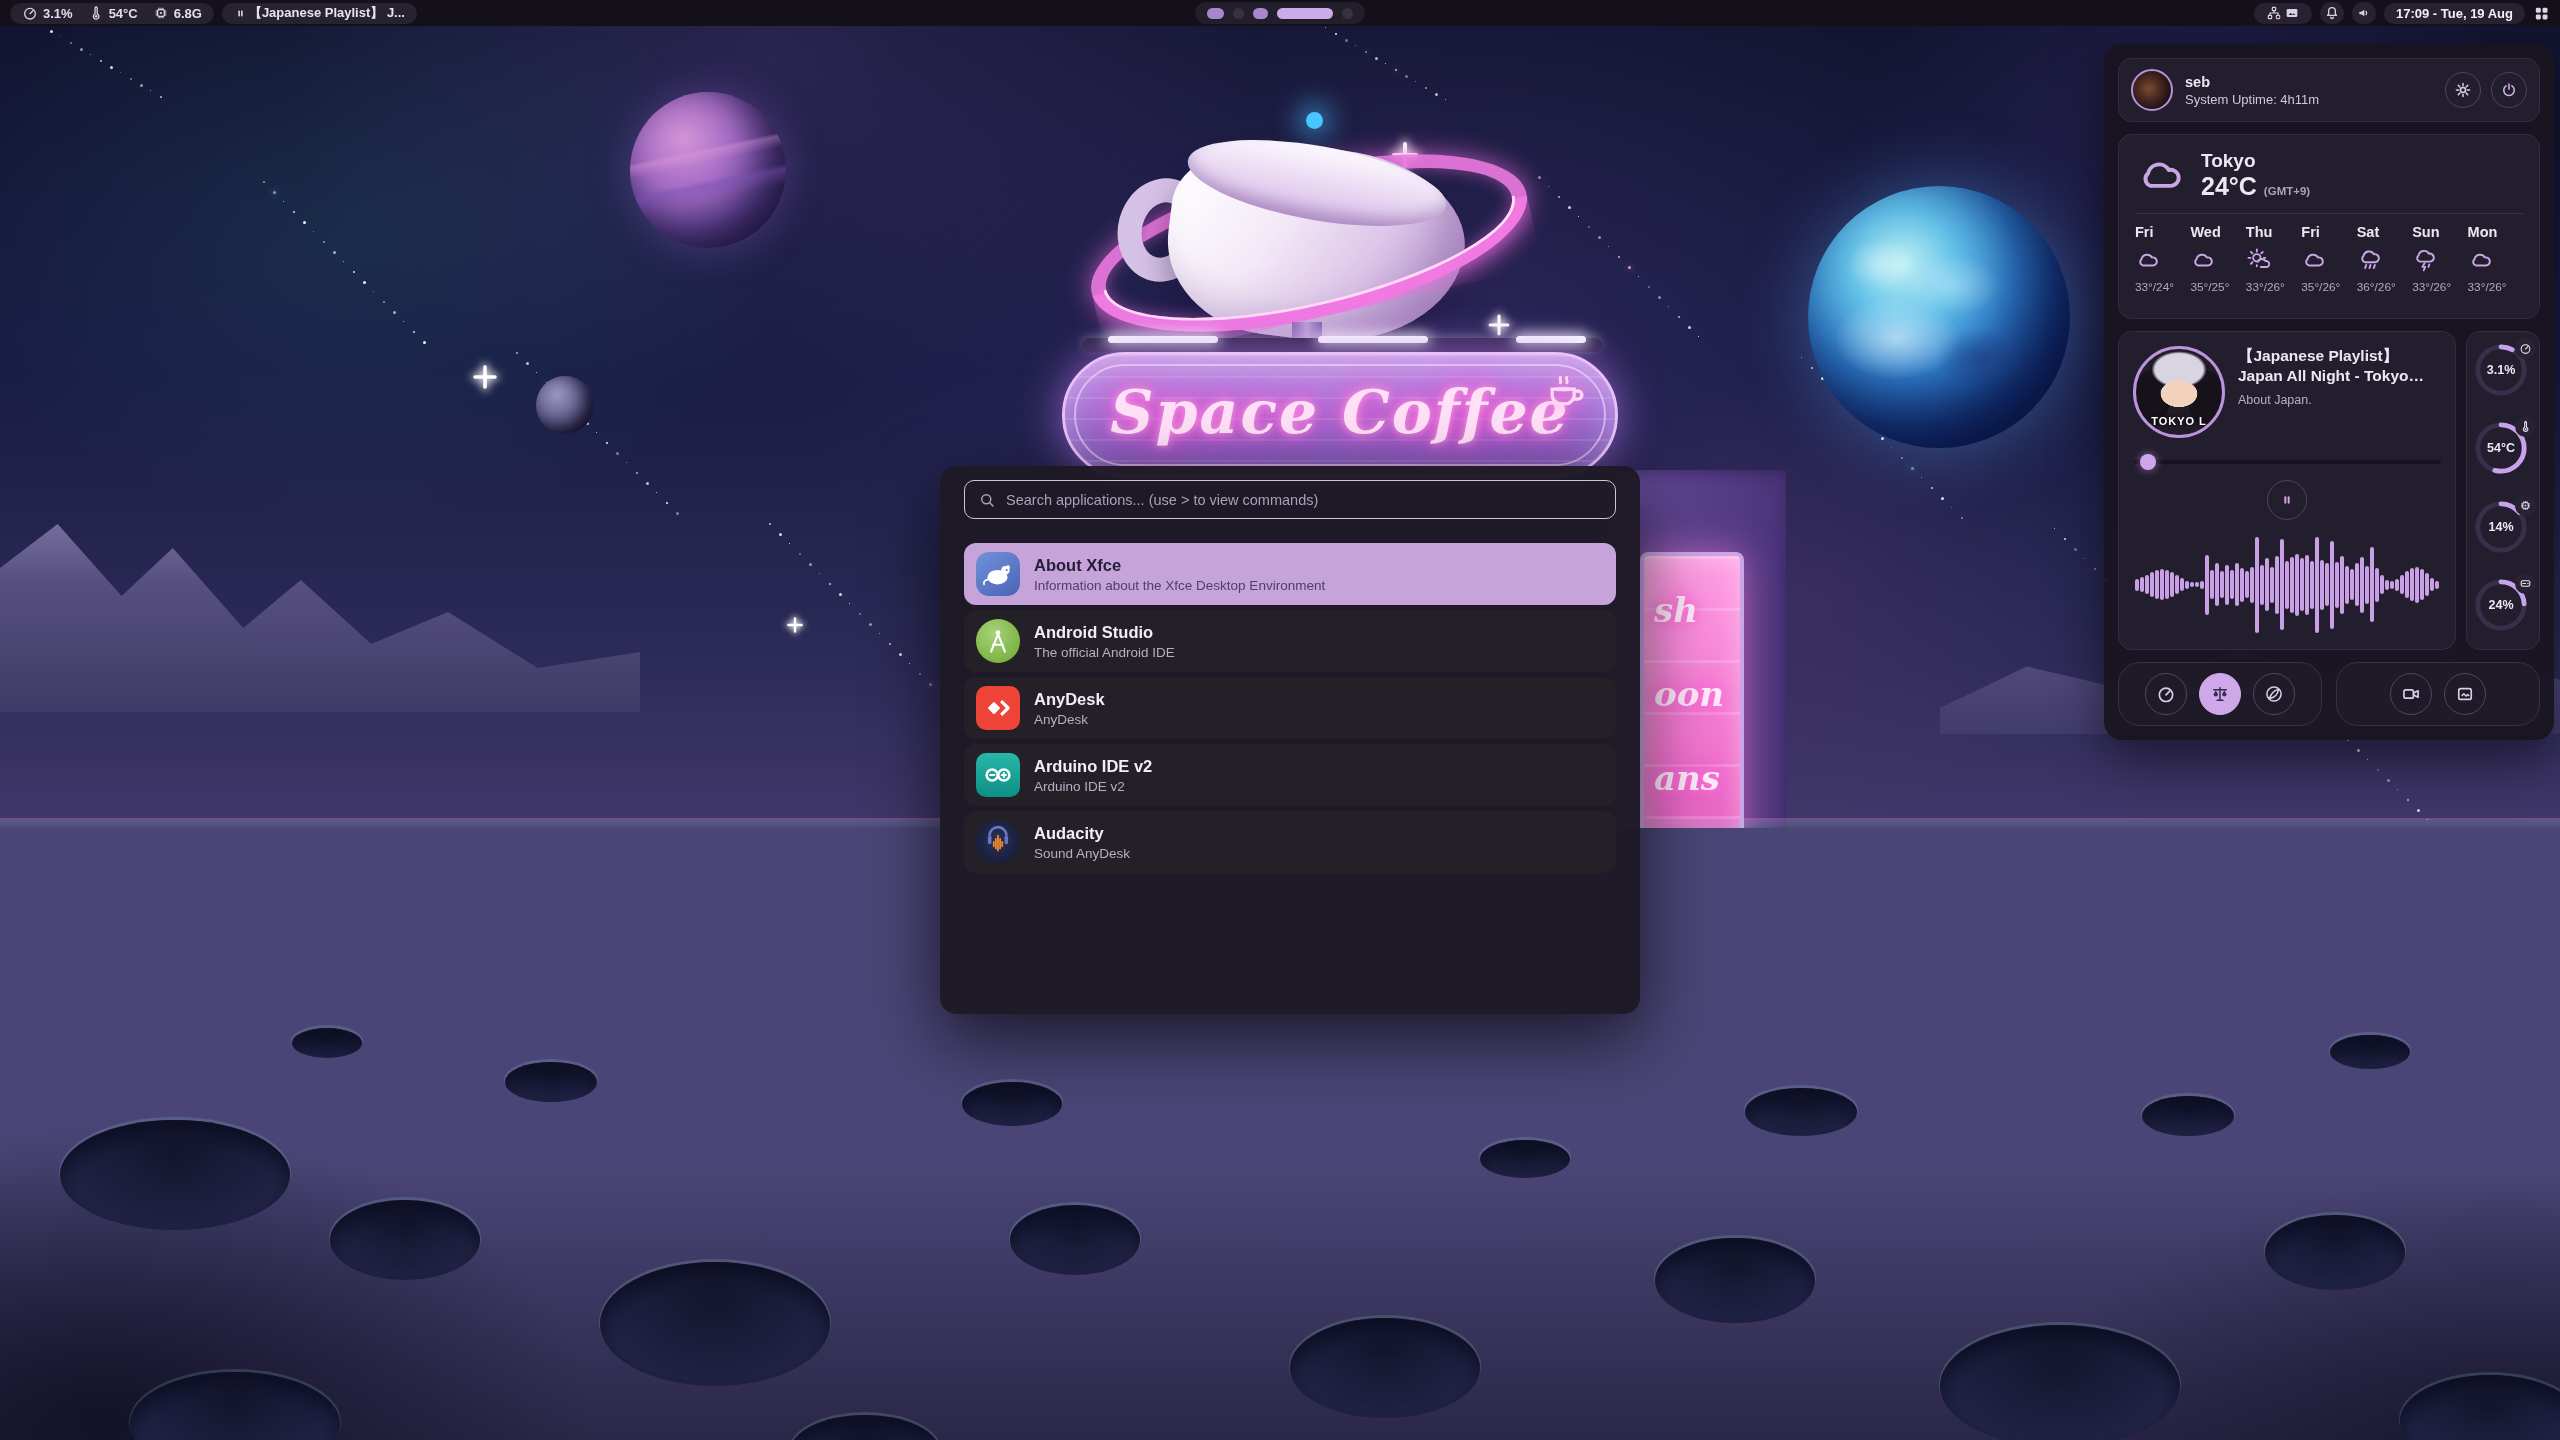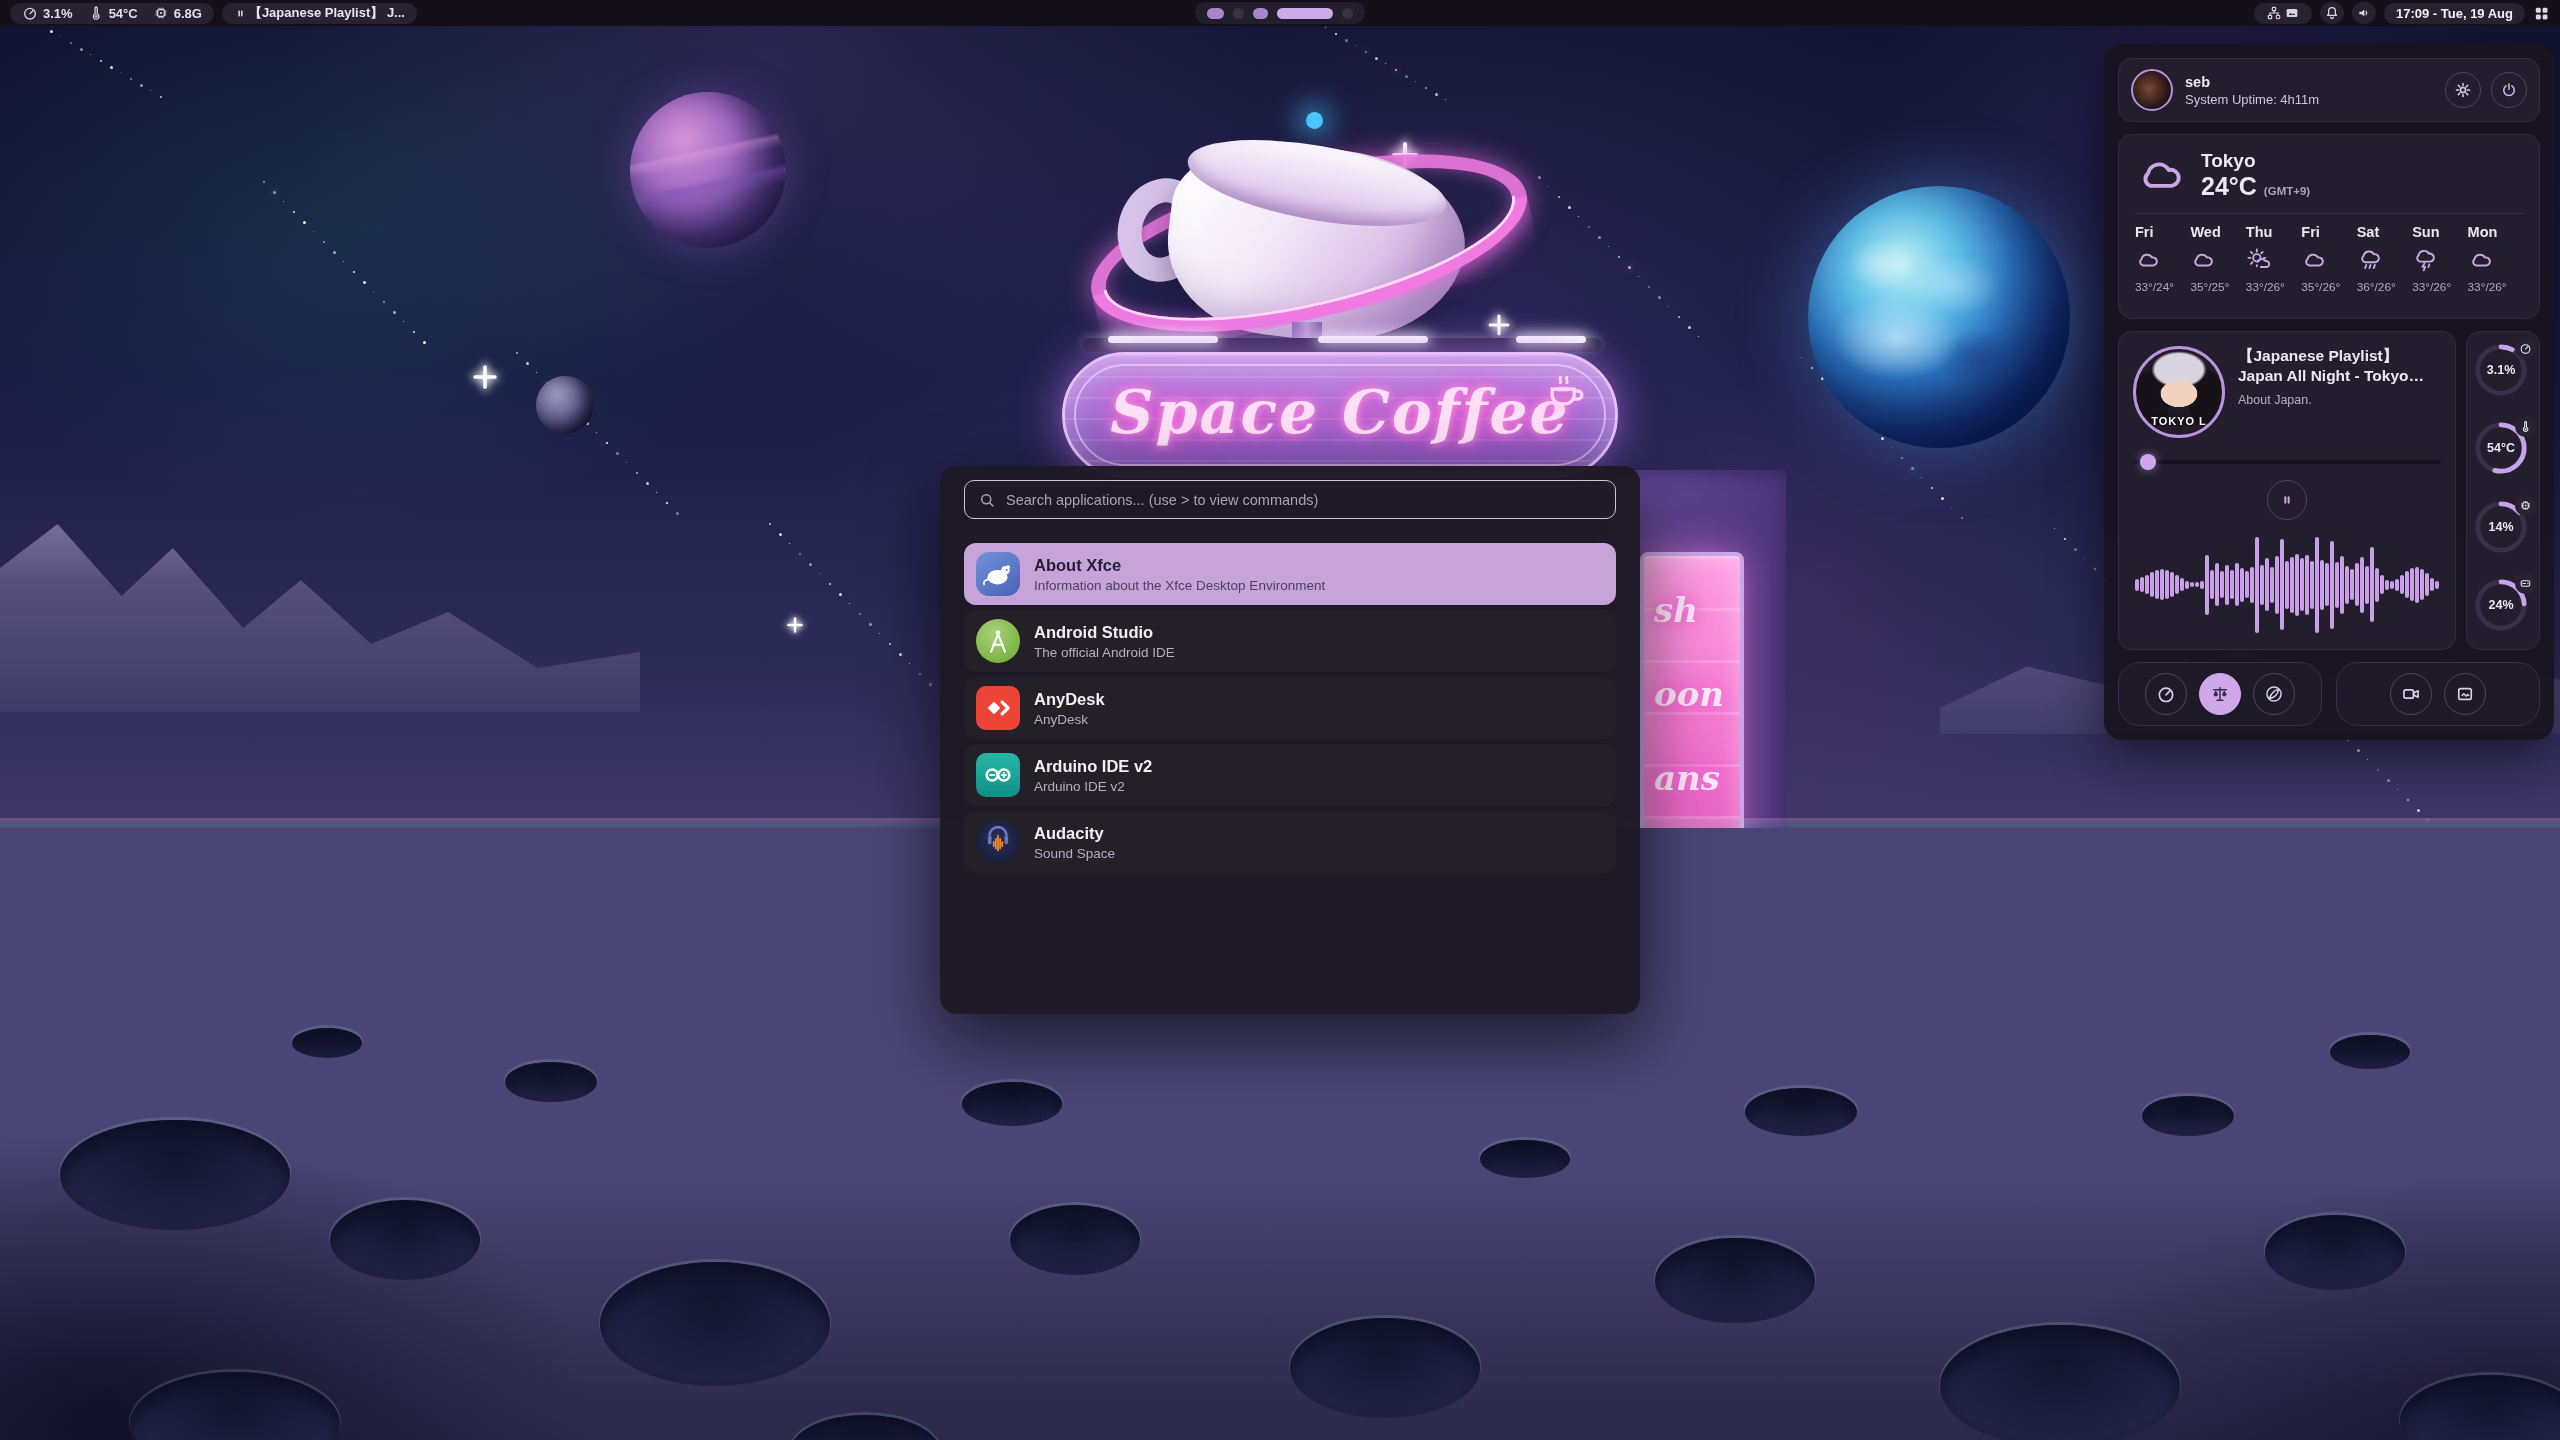--- a/index.html
+++ b/index.html
@@ -752,21 +752,21 @@
     </div>
 
     <div class="app-row">
       <div class="app-icon ai-audacity">
             <svg>
               <use href="#app-audacity"></use>
             </svg>
           </div>
       <div>
         <div class="app-title">Audacity</div>
-        <div class="app-desc">Sound Space</div>
+        <div class="app-desc">Sound AnyDesk</div>
       </div>
     </div>
 
 
   </div>
   </div>
 
   <div class="panel">
 
     <div class="card user-card">

